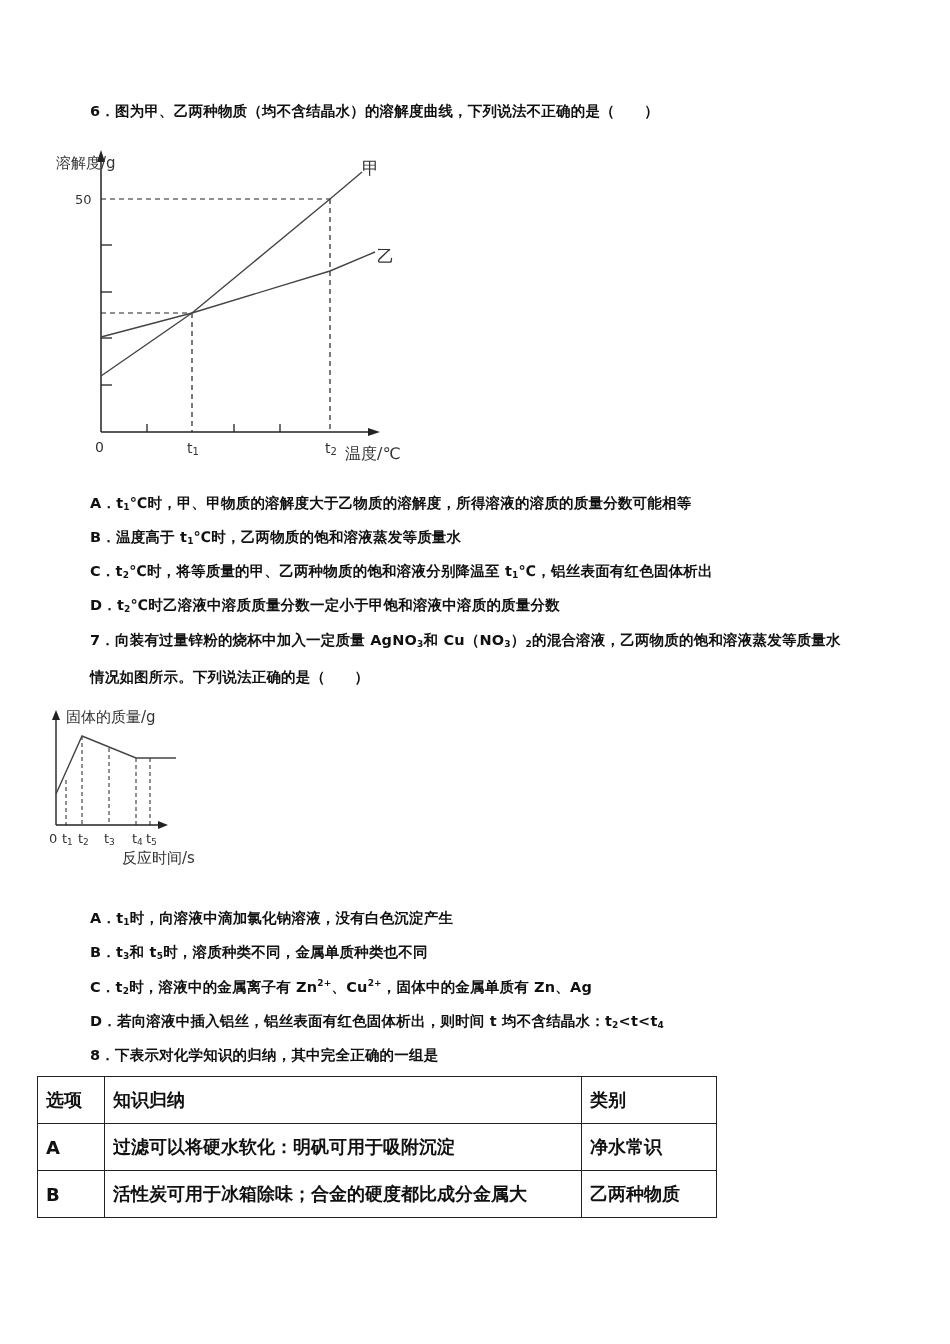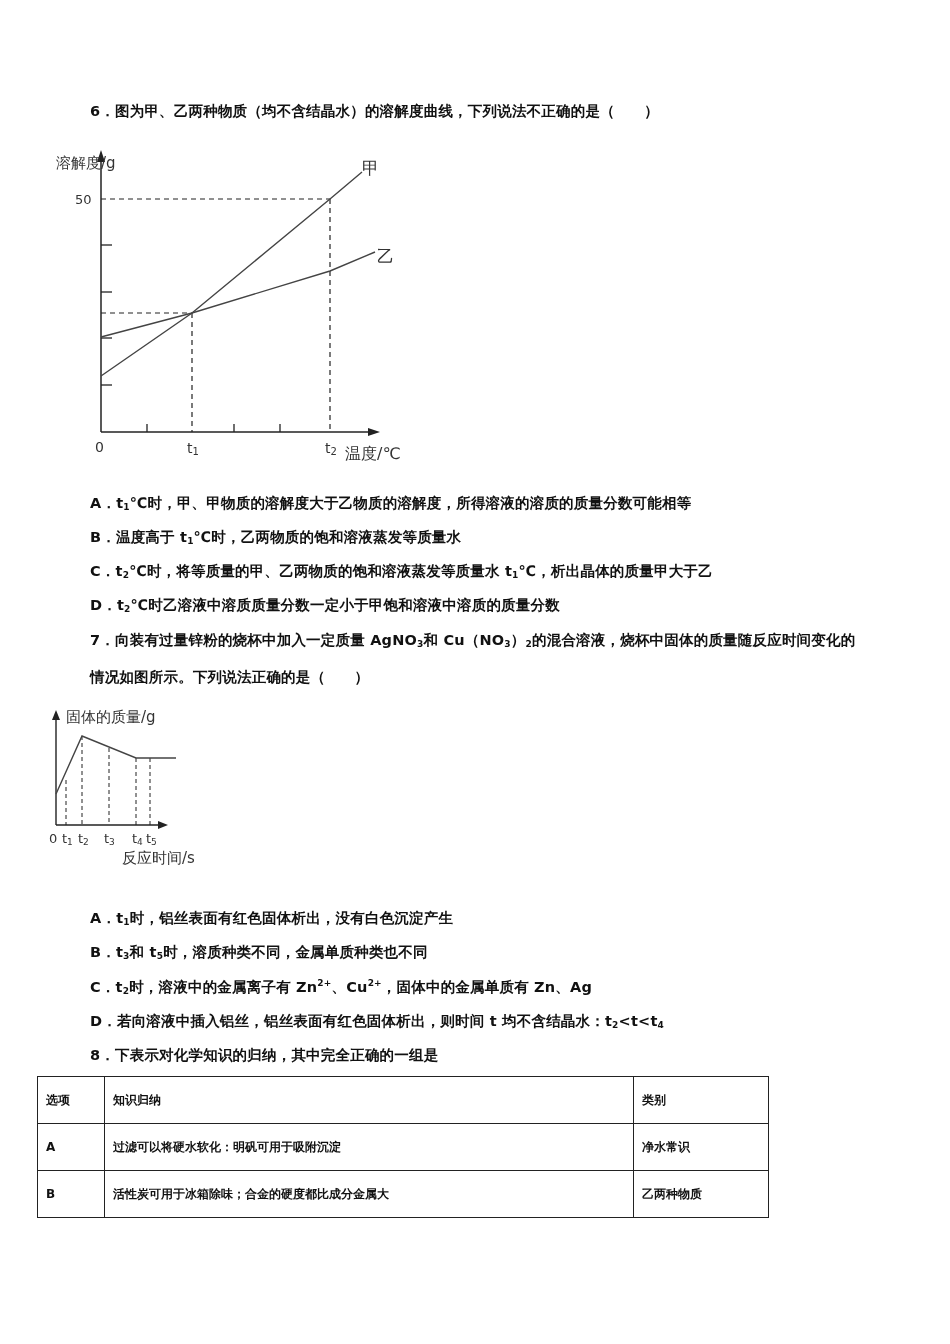--- a/index.html
+++ b/index.html
@@ -2,21 +2,21 @@
 <html><head>
 <meta charset="utf-8">
 <style>
   html, body { margin:0; padding:0; background:#ffffff; }
   body { width:950px; height:1344px; position:relative; overflow:hidden;
          font-family:"DejaVu Sans", "Liberation Sans", sans-serif; color:#111; }
   .line { position:absolute; left:46px; font-size:14.5px; font-weight:bold; white-space:nowrap; letter-spacing:0.2px;margin-left:44px; }
   .sub { font-size:9px; vertical-align:-2px; }
   .sup { font-size:9px; vertical-align:6px; }
   svg text { font-family:"DejaVu Sans", "Liberation Sans", sans-serif; }
-  table.q8 { position:absolute; left:37px; top:1076px; width:732px; border-collapse:collapse; font-size:12px; font-weight:bold; }
+  table.q8 { position:absolute; left:37px; top:1076px; width:680px; border-collapse:collapse; font-size:18px; font-weight:bold; }
   table.q8 td { border:1.5px solid #222; padding:0 8px; height:46px; vertical-align:middle; }
   table.q8 td.c1 { width:50px; }
   table.q8 td.c3 { width:118px; }
 </style>
 </head>
 <body>
 
 <div class="line" style="top:102px;">6．图为甲、乙两种物质（均不含结晶水）的溶解度曲线，下列说法不正确的是（　　）</div>
 
 <svg style="position:absolute;left:40px;top:140px;" width="380" height="330" viewBox="0 0 380 330">
@@ -53,28 +53,28 @@
   <text x="337" y="122" font-size="17" fill="#333">乙</text>
 </svg>
 
 <div class="line" style="top:494px;">
   <span>A．</span><span>t</span><span class="sub">1</span><span>℃时，甲、甲物质的溶解度大于乙物质的溶解度，所得溶液的溶质的质量分数可能相等</span>
 </div>
 <div class="line" style="top:528px;">
   <span>B．</span><span>温度高于 t</span><span class="sub">1</span><span>℃时，乙两物质的饱和溶液蒸发等质量水</span>
 </div>
 <div class="line" style="top:562px;">
-  <span>C．</span><span>t</span><span class="sub">2</span><span>℃时，将等质量的甲、乙两物质的饱和溶液蒸发等质量水 t</span><span class="sub">1</span><span>℃，析出晶体的质量甲大于乙</span>
+  <span>C．</span><span>t</span><span class="sub">2</span><span>℃时，将等质量的甲、乙两种物质的饱和溶液分别降温至 t</span><span class="sub">1</span><span>℃，铝丝表面有红色固体析出</span>
 </div>
 <div class="line" style="top:596px;">
   <span>D．</span><span>t</span><span class="sub">2</span><span>℃时乙溶液中溶质质量分数一定小于甲饱和溶液中溶质的质量分数</span>
 </div>
 
 <div class="line" style="top:631px;">
-  <span>7．向装有过量锌粉的烧杯中加入一定质量 AgNO</span><span class="sub">3</span><span>和 Cu（NO</span><span class="sub">3</span><span>）</span><span class="sub">2</span><span>的混合溶液，烧杯中固体的质量随反应时间变化的</span>
+  <span>7．向装有过量锌粉的烧杯中加入一定质量 AgNO</span><span class="sub">3</span><span>和 Cu（NO</span><span class="sub">3</span><span>）</span><span class="sub">2</span><span>的混合溶液，乙两物质的饱和溶液蒸发等质量水</span>
 </div>
 <div class="line" style="top:668px;">情况如图所示。下列说法正确的是（　　）</div>
 
 <svg style="position:absolute;left:40px;top:700px;" width="180" height="175" viewBox="0 0 180 175">
 
   <line x1="16" y1="125" x2="16" y2="18" stroke="#222" stroke-width="1.4"></line>
   <polygon points="16,10 12,20 20,20" fill="#222"></polygon>
   <line x1="16" y1="125" x2="120" y2="125" stroke="#222" stroke-width="1.4"></line>
   <polygon points="128,125 118,121 118,129" fill="#222"></polygon>
 
@@ -90,21 +90,21 @@
   <text x="9" y="143" font-size="13" fill="#333">0</text>
   <text x="22" y="143" font-size="13" fill="#333">t<tspan font-size="9" dy="2">1</tspan></text>
   <text x="38" y="143" font-size="13" fill="#333">t<tspan font-size="9" dy="2">2</tspan></text>
   <text x="64" y="143" font-size="13" fill="#333">t<tspan font-size="9" dy="2">3</tspan></text>
   <text x="92" y="143" font-size="13" fill="#333">t<tspan font-size="9" dy="2">4</tspan></text>
   <text x="106" y="143" font-size="13" fill="#333">t<tspan font-size="9" dy="2">5</tspan></text>
   <text x="82" y="163" font-size="15" fill="#333">反应时间/s</text>
 </svg>
 
 <div class="line" style="top:909px;">
-  <span>A．</span><span>t</span><span class="sub">1</span><span>时，铝丝表面有红色固体析出，没有白色沉淀产生</span>
+  <span>A．</span><span>t</span><span class="sub">1</span><span>时，向溶液中滴加氯化钠溶液，没有白色沉淀产生</span>
 </div>
 <div class="line" style="top:943px;">
   <span>B．</span><span>t</span><span class="sub">3</span><span>和 t</span><span class="sub">5</span><span>时，溶质种类不同，金属单质种类也不同</span>
 </div>
 <div class="line" style="top:978px;">
   <span>C．</span><span>t</span><span class="sub">2</span><span>时，溶液中的金属离子有 Zn</span><span class="sup">2+</span><span>、Cu</span><span class="sup">2+</span><span>，固体中的金属单质有 Zn、Ag</span>
 </div>
 <div class="line" style="top:1012px;">
   <span>D．</span><span>若向溶液中插入铝丝，铝丝表面有红色固体析出，则时间 t 均不含结晶水：t</span><span class="sub">2</span><span>&lt;t&lt;t</span><span class="sub">4</span>
 </div>

